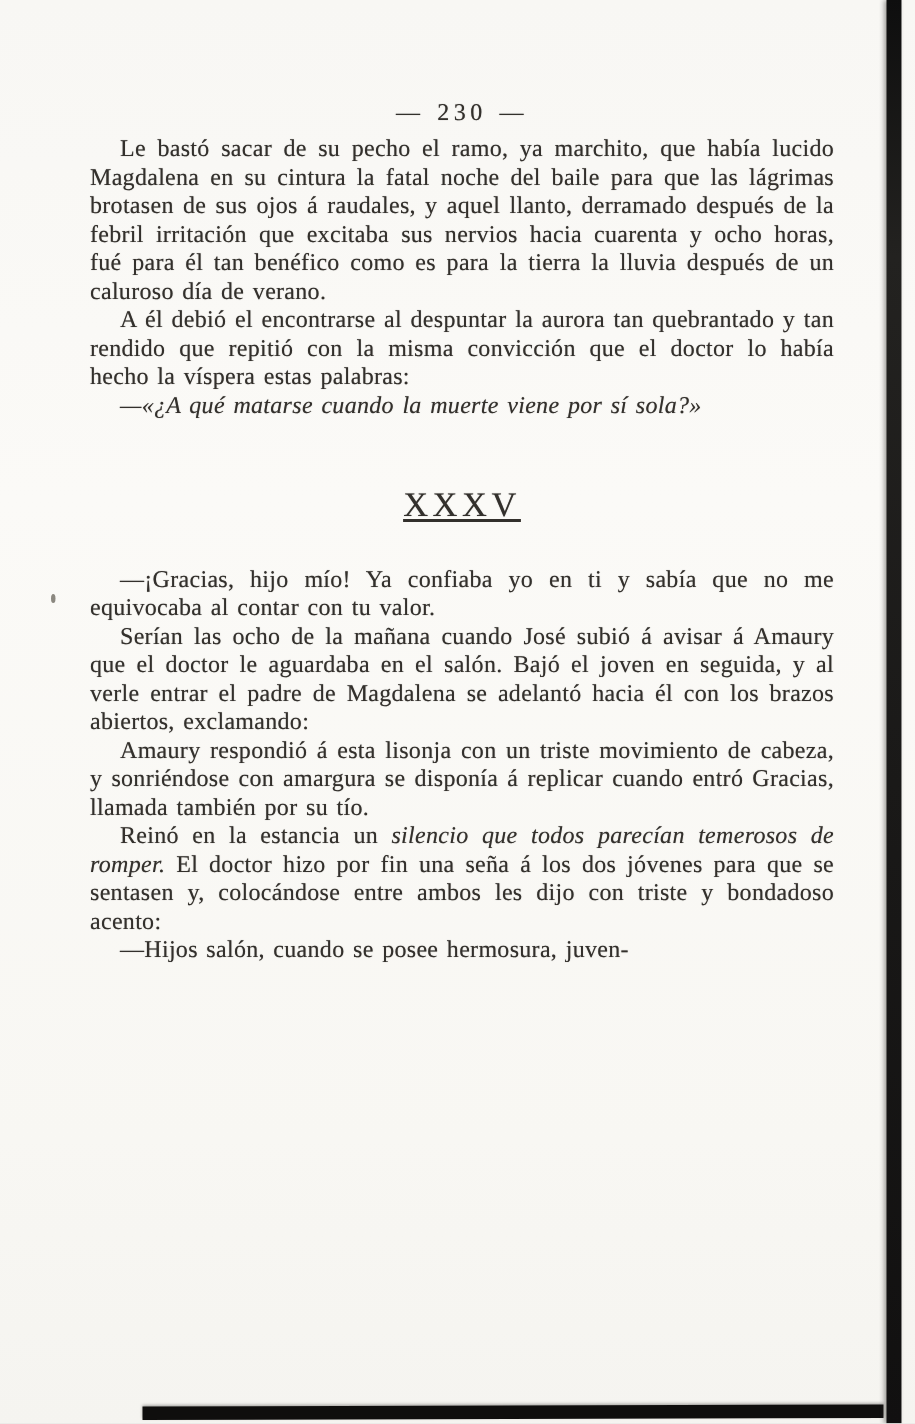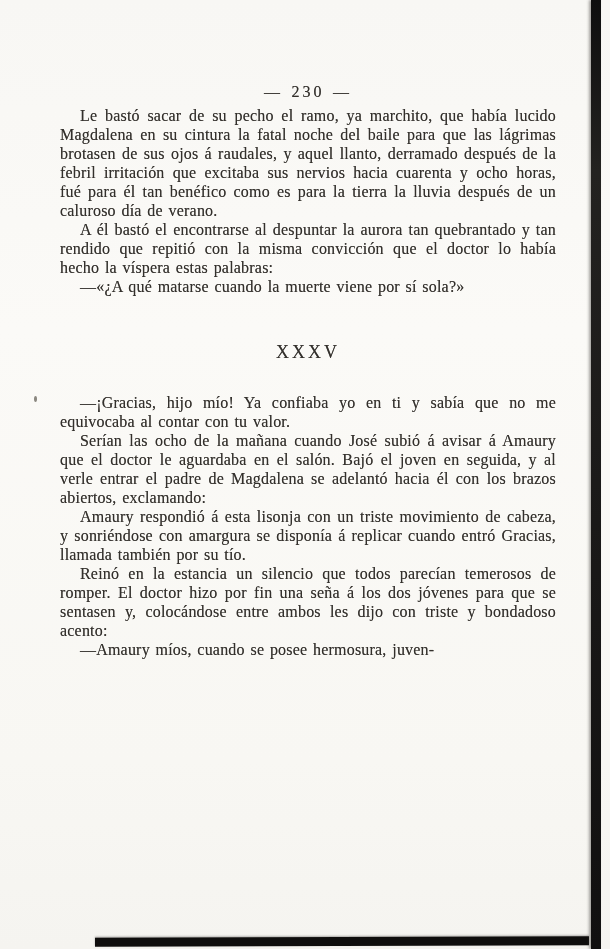--- a/index.html
+++ b/index.html
@@ -24,37 +24,39 @@
     width: 496px;
     font-size: 16px;
     line-height: 19px;
     letter-spacing: 0.2px;
     word-spacing: 1.5px;
     text-shadow: 0 0 0.6px rgba(45, 42, 38, 0.55);
   }
   .page-number {
     text-align: center;
     letter-spacing: 3px;
-    margin: 16px 0 5px 0;
+    margin: 0 0 5px 0;
     font-size: 16px;
   }
   .para {
     margin: 0;
     text-align: justify;
     text-indent: 20px;
   }
   .italic {
+    font-style: italic;
   }
   .chapter-heading {
     text-align: center;
     font-weight: normal;
-    font-size: 18px;
+    font-size: 23px;
     letter-spacing: 3px;
     margin: 47px 0 31px 0;
     text-indent: 0;
+    text-decoration: underline;
   }
   
   .scan-bar-right {
     position: absolute;
     top: 0;
     right: 9px;
     width: 10px;
     height: 100%;
     background: linear-gradient(180deg, #0e0e0e 0%, #232220 18%, #1a1918 55%, #111010 100%);
     box-shadow: -2px 0 3px rgba(60, 58, 54, 0.45);
@@ -83,35 +85,35 @@
 <body>
 
 <div class="scan-page">
 
   <div class="text-block">
 
     <div class="page-number">— 230 —</div>
 
     <p class="para">Le bastó sacar de su pecho el ramo, ya marchito, que había lucido Magdalena en su cintura la fatal noche del baile para que las lágrimas brotasen de sus ojos á raudales, y aquel llanto, derramado después de la febril irritación que excitaba sus nervios hacia cuarenta y ocho horas, fué para él tan benéfico como es para la tierra la lluvia después de un caluroso día de verano.</p>
 
-    <p class="para">A él bastó el encontrarse al despuntar la aurora tan quebrantado y tan rendido que repitió con la misma convicción que el doctor lo había hecho la víspera estas palabras:</p>
+    <p class="para">A él debió el encontrarse al despuntar la aurora tan quebrantado y tan rendido que repitió con la misma convicción que el doctor lo había hecho la víspera estas palabras:</p>
 
     <p class="para italic">—«¿A qué matarse cuando la muerte viene por sí sola?»</p>
 
     <h2 class="chapter-heading">XXXV</h2>
 
     <p class="para">—¡Gracias, hijo mío! Ya confiaba yo en ti y sabía que no me equivocaba al contar con tu valor.</p>
 
     <p class="para">Serían las ocho de la mañana cuando José subió á avisar á Amaury que el doctor le aguardaba en el salón. Bajó el joven en seguida, y al verle entrar el padre de Magdalena se adelantó hacia él con los brazos abiertos, exclamando:</p>
 
     <p class="para">Amaury respondió á esta lisonja con un triste movimiento de cabeza, y sonriéndose con amargura se disponía á replicar cuando entró Gracias, llamada también por su tío.</p>
 
     <p class="para"><span>Reinó en la estancia un </span><span class="italic">silencio que todos parecían temerosos de romper.</span><span> El doctor hizo por fin una seña á los dos jóvenes para que se sentasen y, colocándose entre ambos les dijo con triste y bondadoso acento:</span></p>
 
-    <p class="para">—Amaury míos, cuando se posee hermosura, juven-</p>
+    <p class="para">—Hijos salón, cuando se posee hermosura, juven-</p>
 
   </div>
 
   <div class="scan-speck"></div>
   <div class="scan-bar-bottom"></div>
   <div class="scan-bar-right"></div>
 
 </div>
 
 </body></html>

